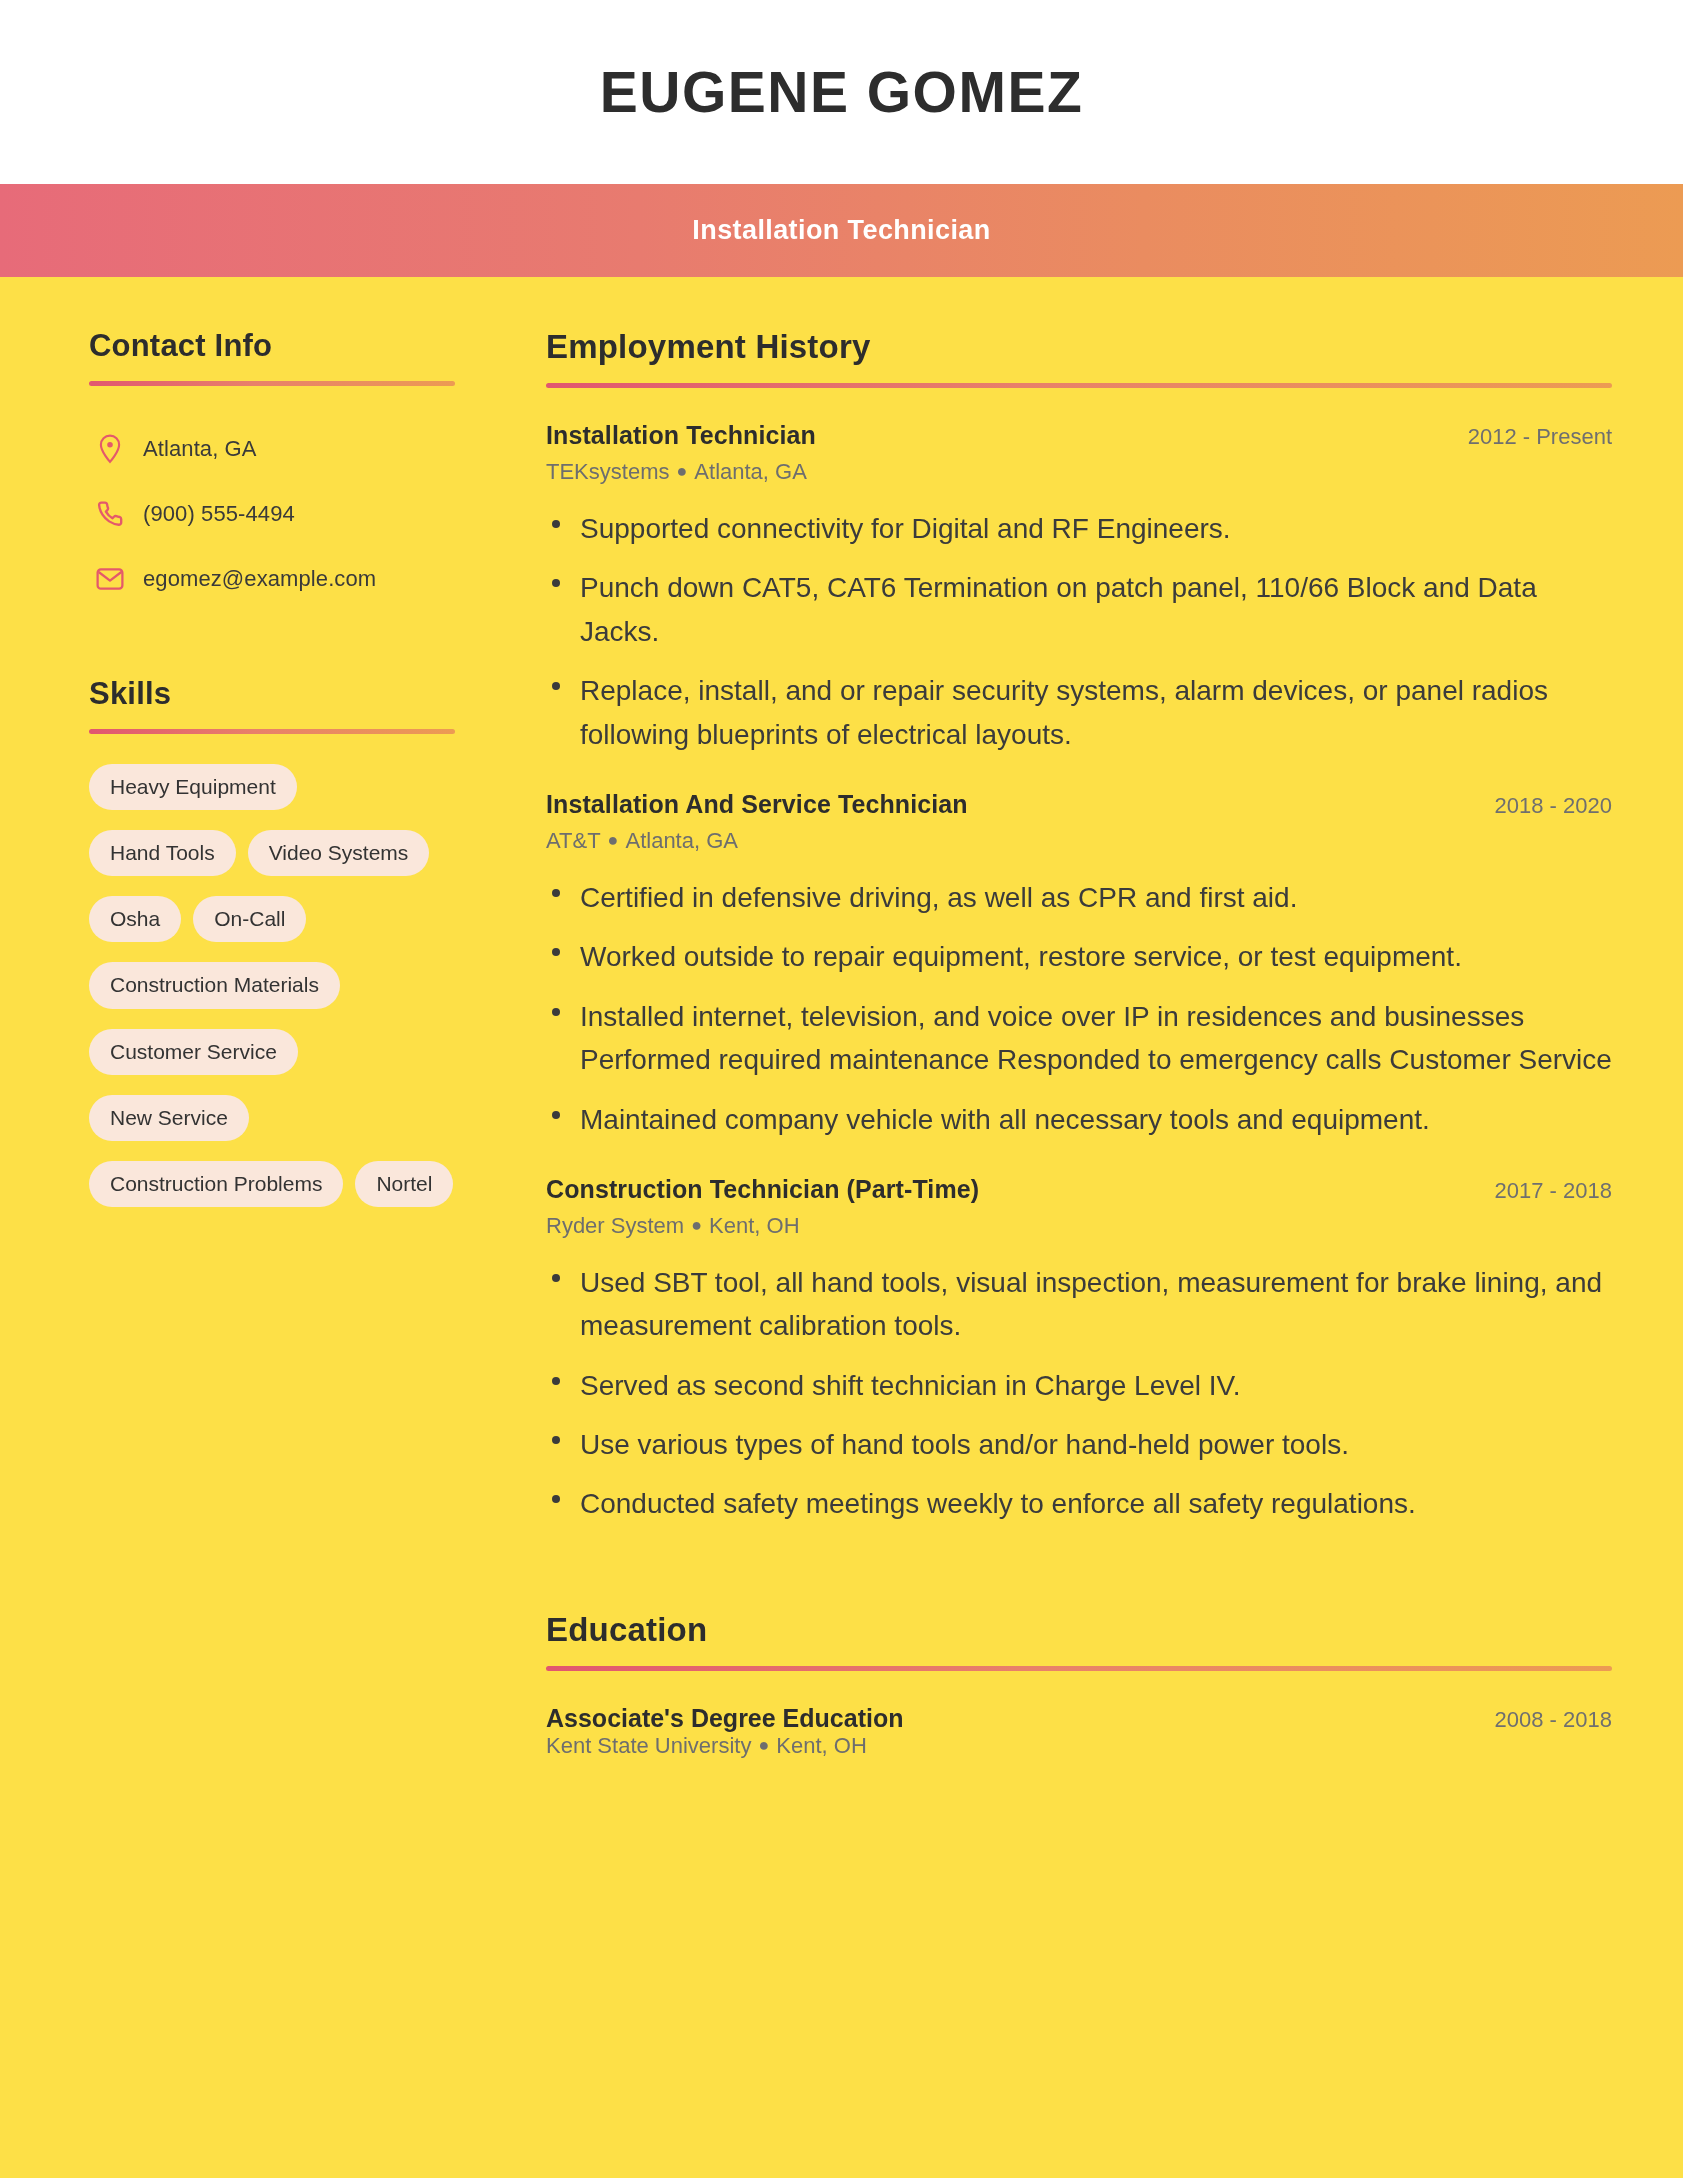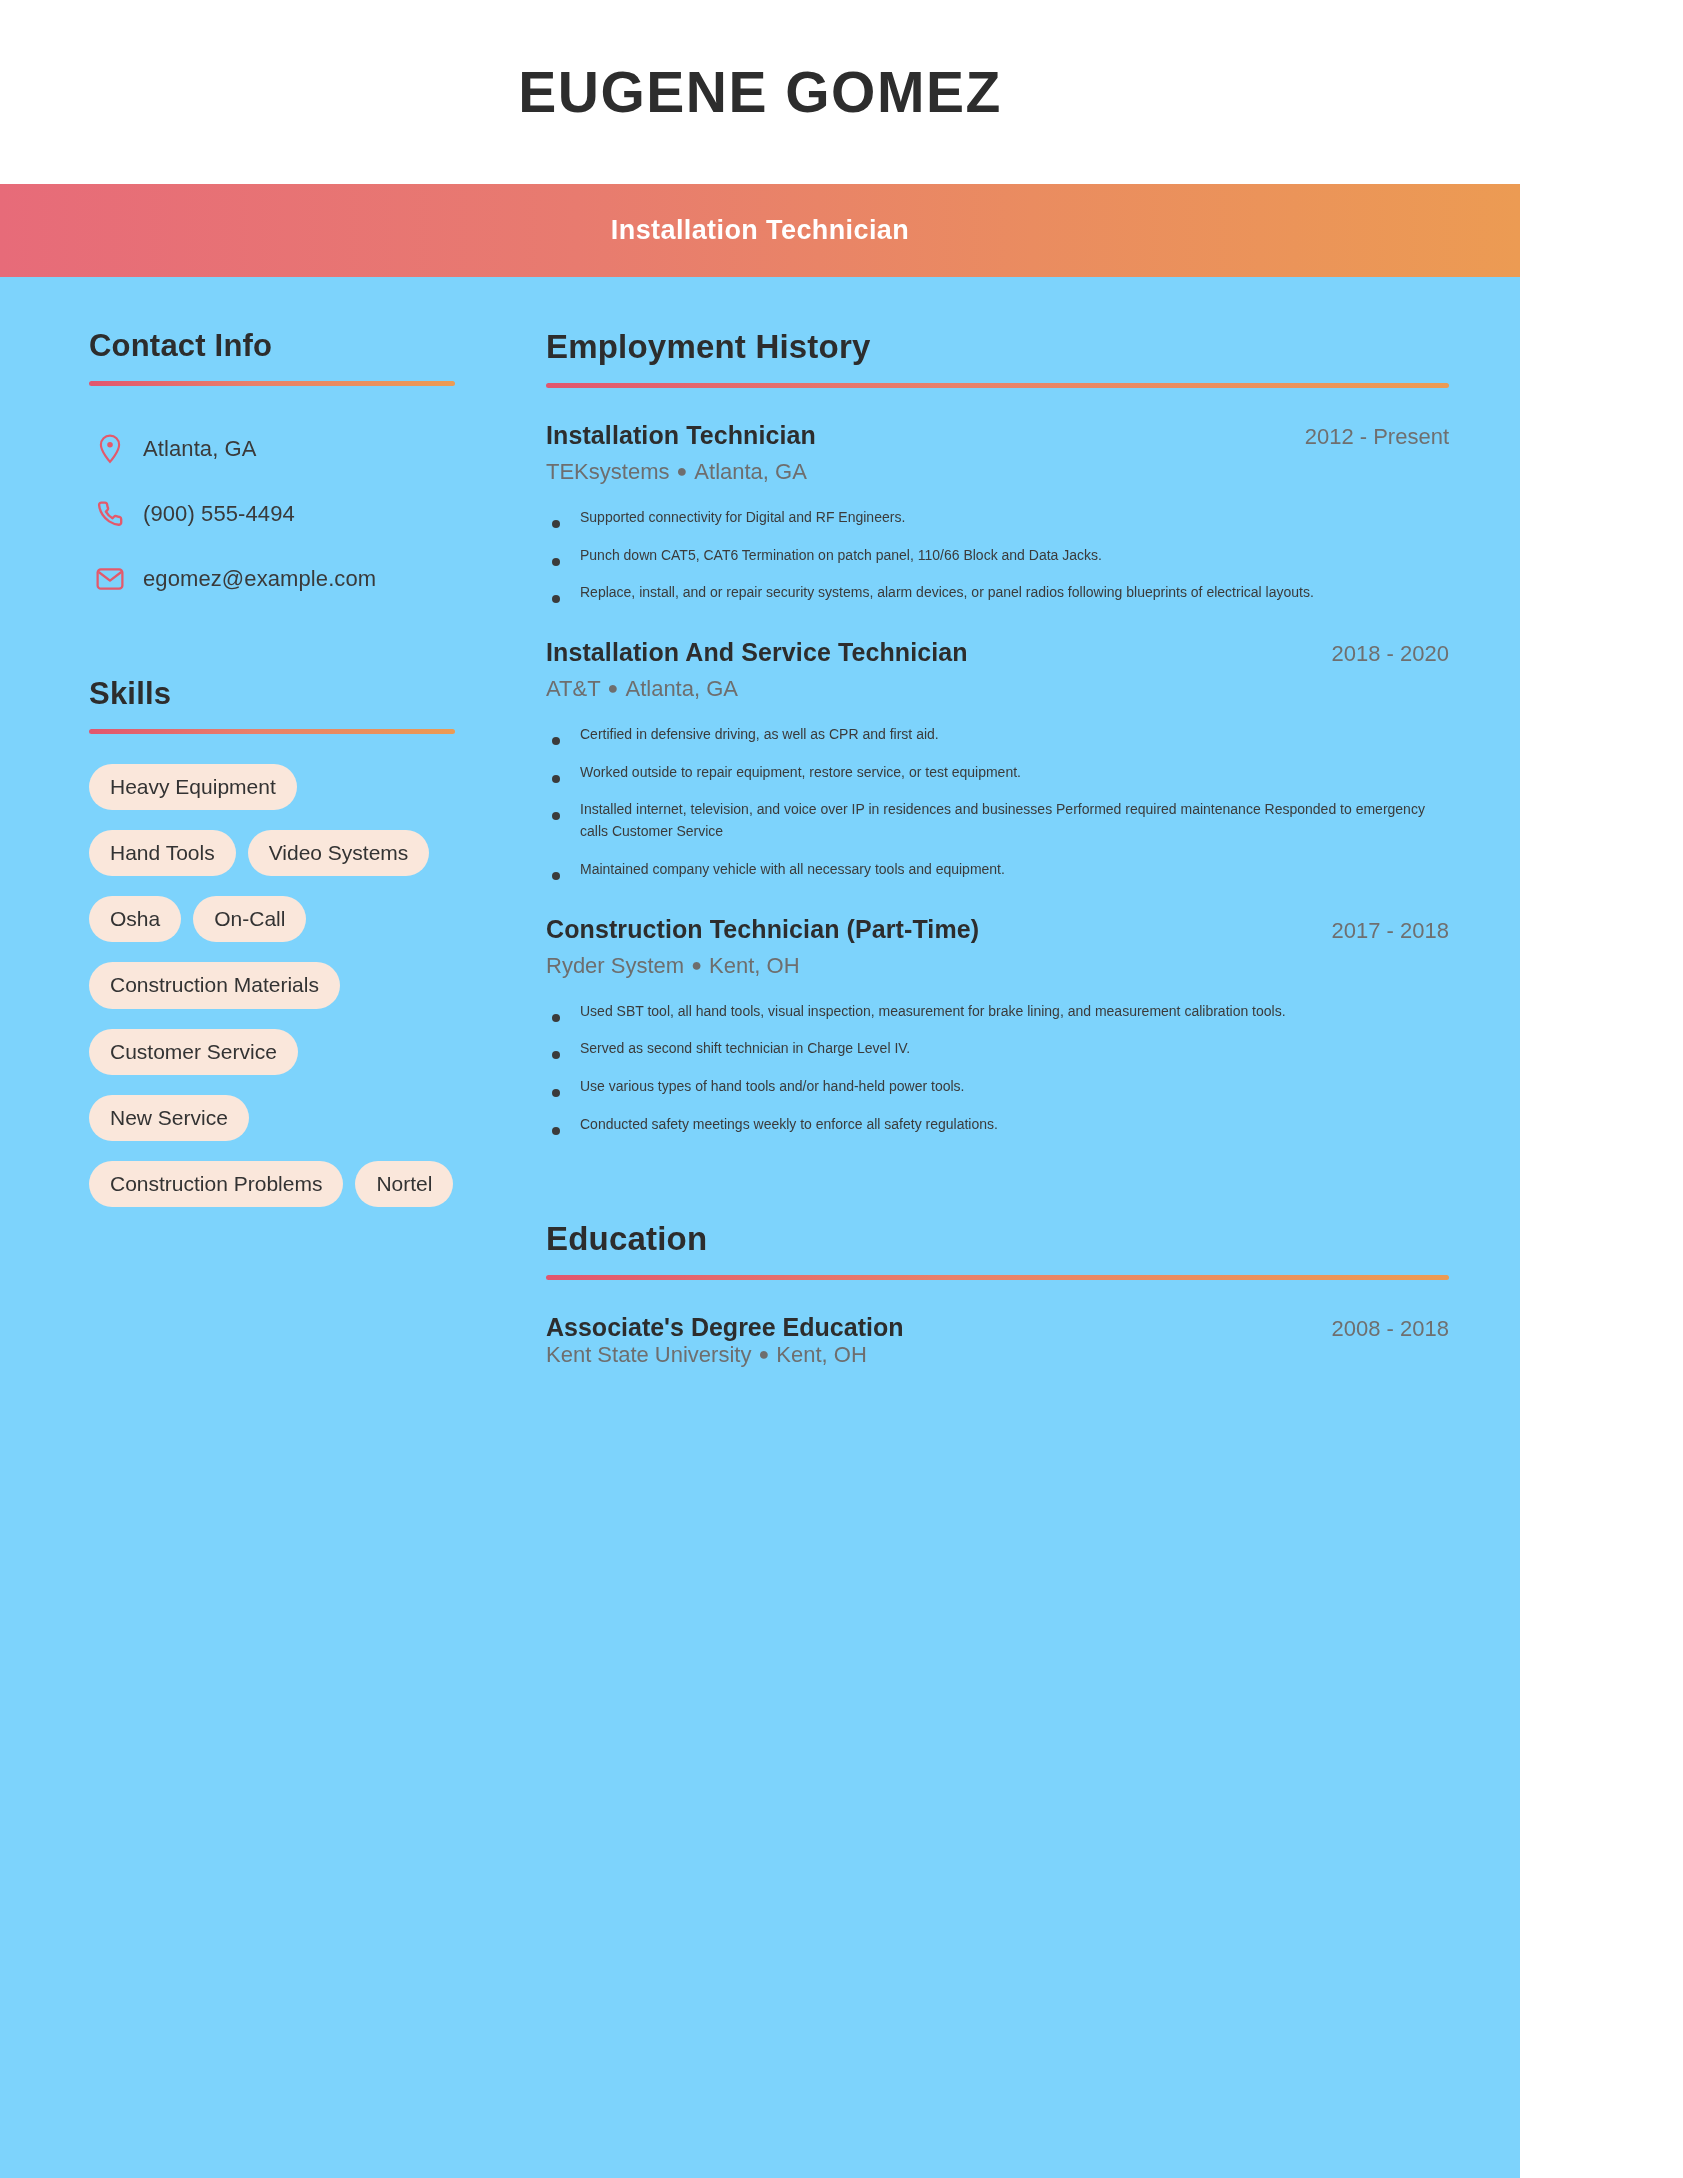--- a/index.html
+++ b/index.html
@@ -11,23 +11,23 @@
   }
 
   body {
     font-family: "Liberation Sans", sans-serif;
     color: #2e2e2e;
     -webkit-font-smoothing: antialiased;
   }
 
   .page {
     position: relative;
-    width: 1520px;
+    width: 1683px;
     height: 2178px;
-    background: #7dd3fc;
+    background: #fde047;
     overflow: hidden;
   }
 
   
   .header {
     height: 184px;
     display: flex;
     align-items: center;
     justify-content: center;
     background: #ffffff;
@@ -161,21 +161,21 @@
     margin-top: 9px;
     font-size: 22px;
     color: #6e6e6e;
   }
   .job-meta .sep { padding: 0 7px; font-size: 18px; position: relative; top: -2px; }
 
   .bullets { margin-top: 22px; list-style: none; }
   .bullets li {
     position: relative;
     padding-left: 34px;
-    font-size: 14px;
+    font-size: 28px;
     line-height: 1.55;
     color: #3b3b3b;
     margin-bottom: 16px;
   }
   .bullets li:last-child { margin-bottom: 0; }
   .bullets li::before {
     content: "";
     position: absolute;
     left: 6px;
     top: 13px;

